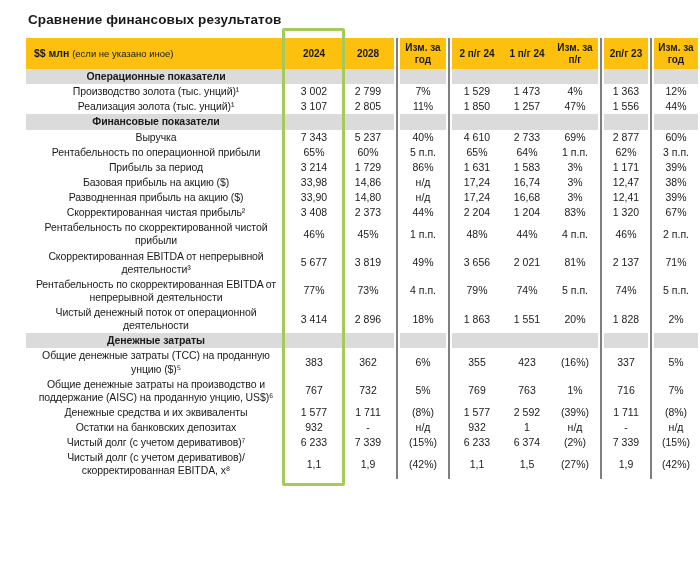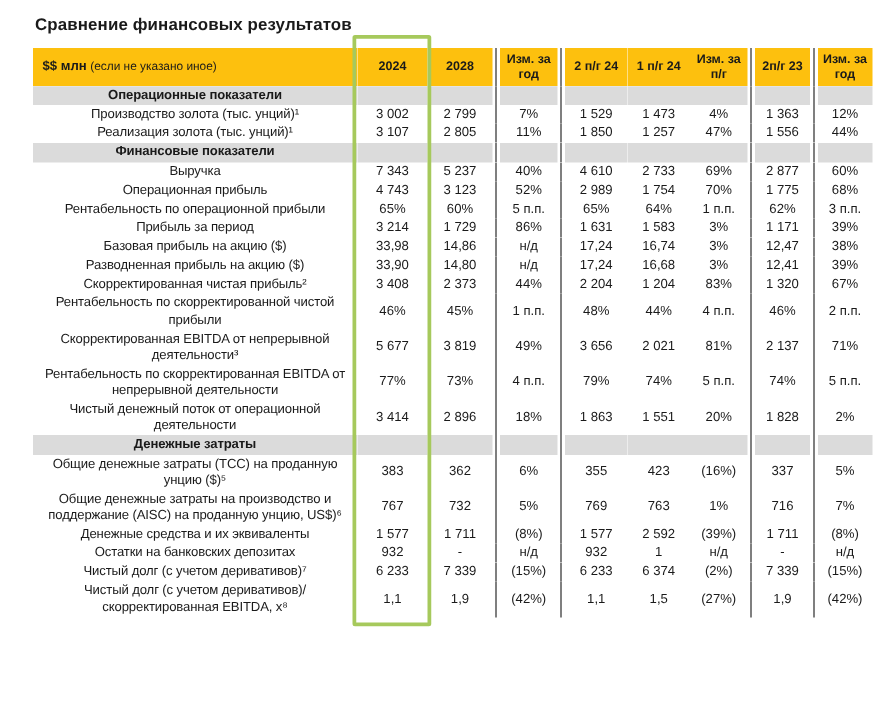--- a/index.html
+++ b/index.html
@@ -159,35 +159,20 @@
             <td class="sep"></td>
             <td class="num">4 610</td>
             <td class="num">2 733</td>
             <td class="num">69%</td>
             <td class="sep"></td>
             <td class="num">2 877</td>
             <td class="sep"></td>
             <td class="num">60%</td>
           </tr>
           <tr>
-            <td class="label-cell">Операционная прибыль</td>
-            <td class="num">4 743</td>
-            <td class="num">3 123</td>
-            <td class="sep"></td>
-            <td class="num">52%</td>
-            <td class="sep"></td>
-            <td class="num">2 989</td>
-            <td class="num">1 754</td>
-            <td class="num">70%</td>
-            <td class="sep"></td>
-            <td class="num">1 775</td>
-            <td class="sep"></td>
-            <td class="num">68%</td>
-          </tr>
-          <tr>
             <td class="label-cell">Рентабельность по операционной прибыли</td>
             <td class="num">65%</td>
             <td class="num">60%</td>
             <td class="sep"></td>
             <td class="num">5 п.п.</td>
             <td class="sep"></td>
             <td class="num">65%</td>
             <td class="num">64%</td>
             <td class="num">1 п.п.</td>
             <td class="sep"></td>

